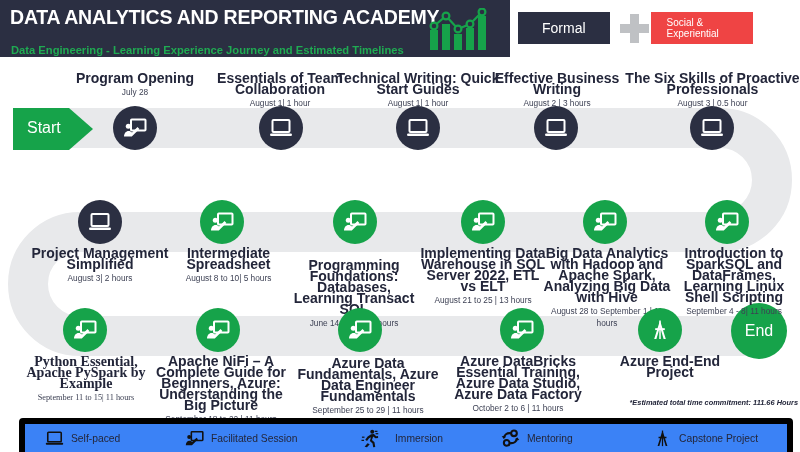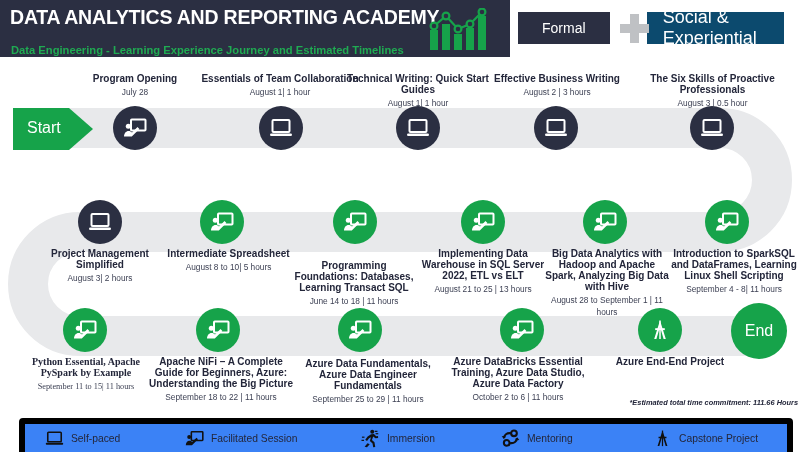--- a/index.html
+++ b/index.html
@@ -15,21 +15,21 @@
                     color:#1fab52;white-space:nowrap;margin-top:12px;}
   .logo{position:absolute;left:428px;top:8px;width:62px;height:44px;}
 
   .badges{position:absolute;left:518px;top:12px;height:32px;display:flex;align-items:center;}
   .badge-formal{background:#2b2f42;color:#fff;font-size:14px;padding:6px 24px;
                 display:flex;align-items:center;justify-content:center;height:20px;}
   .plus-icon{width:30px;height:30px;margin:0 9px;position:relative;}
   .plus-icon:before,.plus-icon:after{content:"";position:absolute;background:#bfc1c4;}
   .plus-icon:before{left:11px;top:1px;width:9px;height:29px;}
   .plus-icon:after{left:1px;top:11px;width:29px;height:9px;}
-  .badge-social{background:#0c4a6e;color:#fff;font-size:18px;padding:6px 16px;
+  .badge-social{background:#ef4444;color:#fff;font-size:10px;padding:6px 16px;
                 display:flex;align-items:center;justify-content:center;height:20px;}
 
   
   .track{position:absolute;left:0;top:60px;width:800px;height:300px;}
 
   
   .start-arrow{position:absolute;left:13px;top:108px;width:80px;height:42px;}
   .start-arrow .lbl{position:absolute;left:14px;top:11px;color:#fff;font-size:16px;}
   .end-circle{position:absolute;left:731px;top:303px;width:56px;height:56px;border-radius:50%;
               background:#16a34a;display:flex;align-items:center;justify-content:center;
@@ -37,21 +37,21 @@
 
   
   .node{position:absolute;width:44px;height:44px;border-radius:50%;
         display:flex;align-items:center;justify-content:center;}
   .node.dark{background:#2b2f42;}
   .node.green{background:#16a34a;}
   .node svg{width:24px;height:24px;display:block;}
 
   
   .lbl-box{position:absolute;text-align:center;color:#2b2f42;}
-  .lbl-title{font-size:10px;font-weight:bold;line-height:11px;color:#23263a;}
+  .lbl-title{font-size:14px;font-weight:bold;line-height:11px;color:#23263a;}
   .lbl-date{font-size:8.3px;line-height:11.5px;color:#3d4154;margin-top:3px;}
 
   .footnote{position:absolute;left:612px;top:398px;width:186px;text-align:right;
             font-size:7.4px;font-style:italic;font-weight:bold;color:#23263a;}
 
   
   .legend{position:absolute;left:19px;top:418px;width:762px;height:28px;
           border:6px solid #000000;border-radius:4px;background:#3b82f6;}
   .legend-item{position:absolute;top:0;height:28px;display:flex;align-items:center;}
   .legend-item svg{width:19px;height:19px;margin-right:7px;flex:0 0 auto;}
@@ -289,21 +289,21 @@
 
     <div class="legend-item" style="left:160px;">
       <svg viewBox="0 0 24 24">
         <rect x="8" y="3.5" width="14.5" height="11" rx="0.8" fill="none" stroke="#111" stroke-width="2"></rect>
         <circle cx="5.3" cy="10.2" r="2.5" fill="#111"></circle>
         <path d="M1 20.5c0-3.2 2-5.6 4.6-5.6 1.5 0 2.6.6 3.4 1.6l5.5-5.4 1.9 1.9-7.6 7.5z" fill="#111"></path>
       </svg>
       <span class="ltxt">Facilitated Session</span>
     </div>
 
-    <div class="legend-item" style="left:336px;">
+    <div class="legend-item" style="left:336px;gap:8px;">
       <svg viewBox="0 0 24 24">
         <circle cx="14.2" cy="3.6" r="2.5" fill="#111"></circle>
         <path d="M12.8 6.6 L8.4 9.4 L5.4 13.6 L7.6 15.1 L10.2 11.6 L12.6 10.4 L11.2 15.2 L14.6 18.2 L15.4 23 L18 22.6 L17 16.8 L13.8 13.8 L15.4 9.4 L18.2 11.6 L21.6 11.4 L21.5 8.9 L19.2 9 L16.4 6.4 Z" fill="#111"></path>
         <path d="M11 19.2 L7.6 23 L4.6 22.3 L8.2 18 Z" fill="#111"></path>
         <rect x="17.4" y="2.2" width="3.4" height="1.5" fill="#111"></rect>
         <rect x="18.4" y="5.2" width="3.4" height="1.5" fill="#111"></rect>
         <rect x="1.2" y="9.6" width="3.2" height="1.5" fill="#111"></rect>
         <rect x="0.6" y="13.6" width="3.2" height="1.5" fill="#111"></rect>
       </svg>
       <span class="ltxt">Immersion</span>

